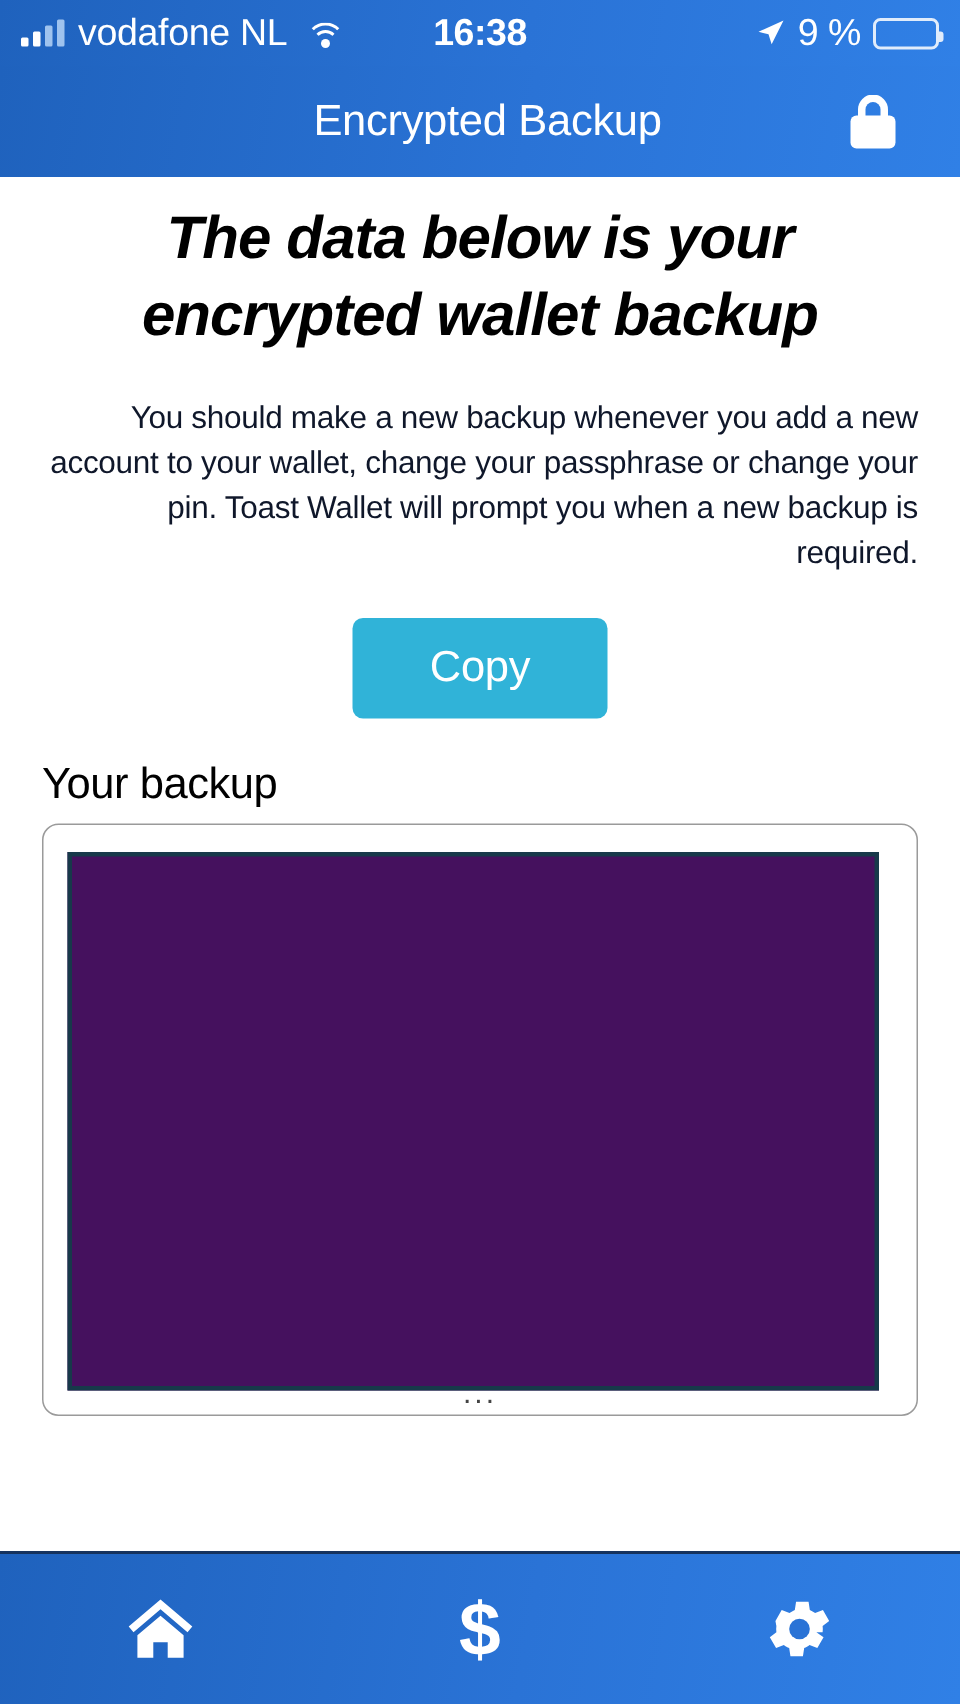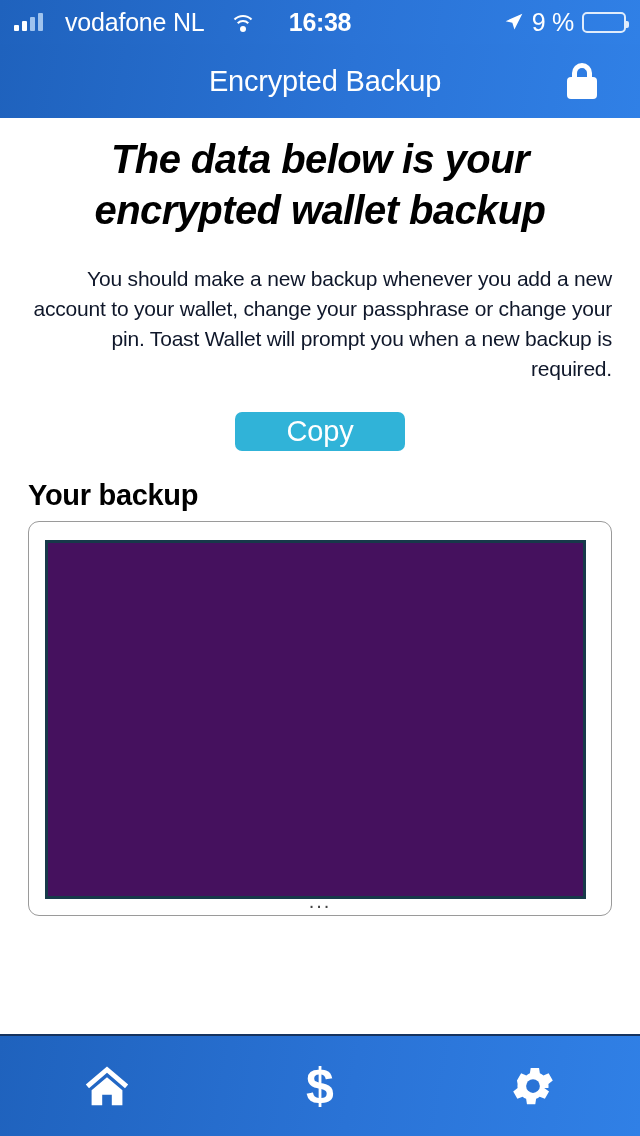--- a/index.html
+++ b/index.html
@@ -19,21 +19,21 @@
   
   .statusbar {
     height:44px;
     background:linear-gradient(100deg,#1f62bd 0%,#2a73d6 55%,#3080e6 100%);
     display:flex; align-items:center;
     padding:0 14px;
     color:#ffffff;
     flex:0 0 auto;
     position:relative;
   }
-  .sb-left { display:flex; align-items:center; gap:22px; }
+  .sb-left { display:flex; align-items:center; gap:9px; }
   .signal { display:flex; align-items:flex-end; gap:3px; height:18px; }
   .signal i { display:block; width:5px; border-radius:1px; background:#ffffff; }
   .signal i:nth-child(1){ height:6px; }
   .signal i:nth-child(2){ height:10px; }
   .signal i:nth-child(3){ height:14px; background:#9fc3ee; }
   .signal i:nth-child(4){ height:18px; background:#9fc3ee; }
   .carrier { font-size:25px; letter-spacing:-0.2px; }
   .wifi { width:26px; height:19px; position:relative; margin-left:3px; }
   .wifi span {
     position:absolute; left:50%; transform:translateX(-50%);
@@ -112,26 +112,26 @@
     font-size:21px; line-height:1.43; color:#0f172a;
     letter-spacing:-0.2px;
     text-align:right;
   }
   .btn-row { display:flex; justify-content:center; margin-top:28px; }
   .copy-btn {
     background:#30b3d8; color:#ffffff;
     border:none; border-radius:7px;
     font-family:"Liberation Sans", sans-serif;
     font-size:29px; letter-spacing:-0.2px;
-    padding:3px 0; width:170px;
+    padding:17px 0; width:170px;
     cursor:pointer;
   }
   .backup-label {
     margin-top:28px;
-    font-size:29px; font-weight:bold; color:#000000;
+    font-size:29px; font-weight:normal; color:#000000;
     letter-spacing:-0.3px;
   }
   .backup-box {
     margin-top:9px;
     border:1.5px solid #9a9a9a; border-radius:11px;
     background:#ffffff;
     height:395px;
     position:relative;
     overflow:hidden;
     padding:6px 8px;

